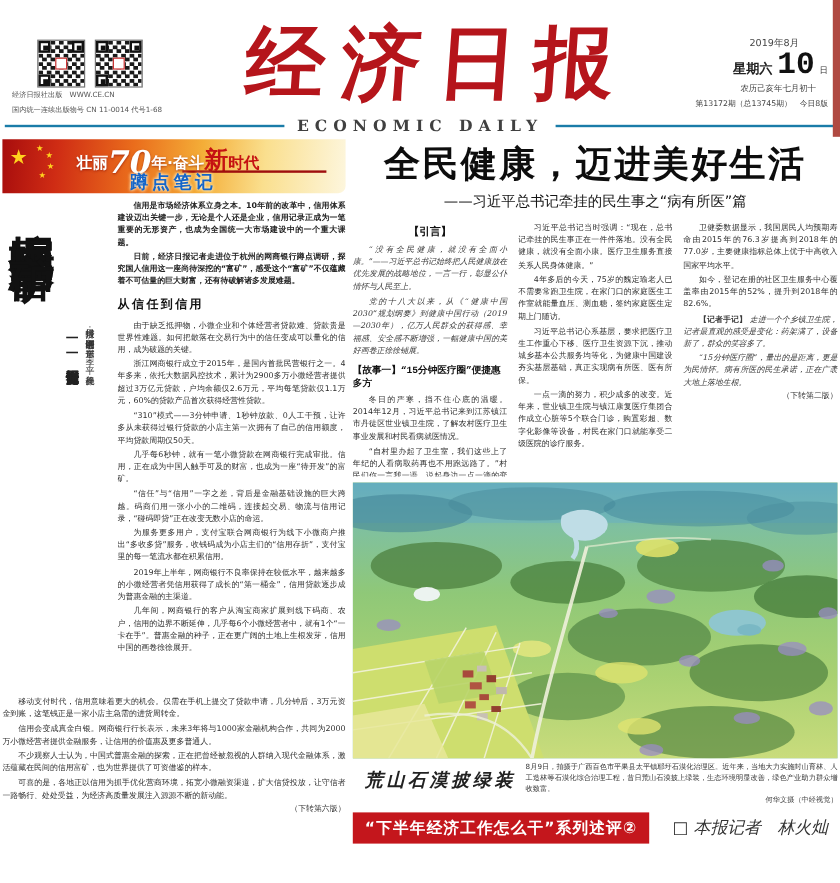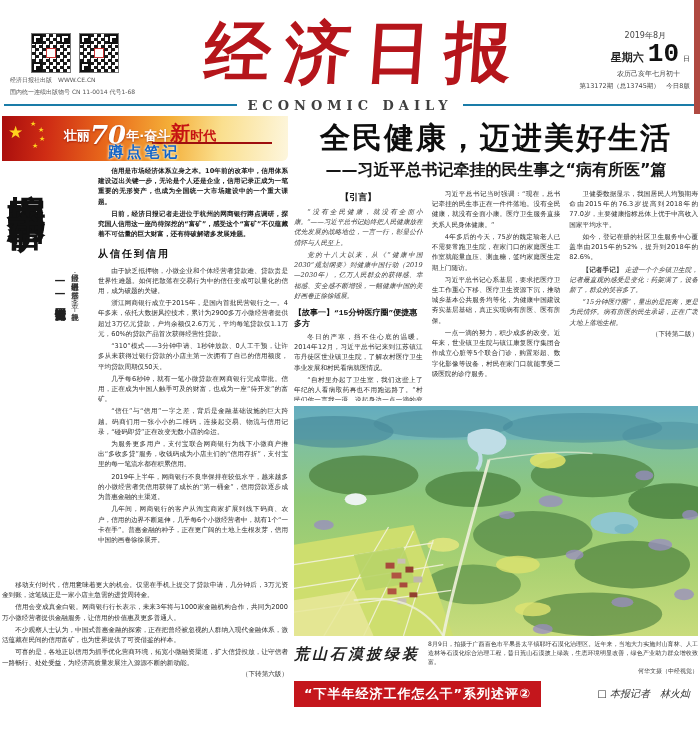--- a/index.html
+++ b/index.html
@@ -106,48 +106,48 @@
   .left-bottom { height:150px; overflow:hidden; margin-top:4px; }
   .cont-note { display:block; text-align:right; font-size:6.6px; color:#333; text-indent:0; }
 
   
   .r-head { text-align:center; padding:4px 0 2px 0; }
   .r-head h2 {
     font-size:30px; font-weight:900; color:#0d0d0d; letter-spacing:2px;
     white-space:nowrap; overflow:hidden; line-height:1.2;
   }
   .r-head h3 {
-    font-size:16px; font-weight:bold; color:#161616; margin-top:4px;
+    font-size:12px; font-weight:normal; color:#161616; margin-top:4px;
     white-space:nowrap; overflow:hidden;
   }
   .r-cols { display:flex; gap:9px; height:212px; overflow:hidden; margin-top:6px; }
   .rc { flex:1; overflow:hidden; }
   .rc .label-center { text-align:center; font-weight:bold; font-size:9px; margin:2px 0 3px 0; color:#111; }
   .rc .story-head { font-weight:bold; font-size:8px; margin:6px 0 3px 0; color:#111; text-align:left;font-family:Liberation Mono, monospace; }
   .rc p.kai { font-style:italic; color:#3a3a3a; font-family:"DejaVu Serif", serif; }
   .rc .inline-label { font-weight:bold; font-style:normal; font-family:"DejaVu Sans", sans-serif; }
 
   
   .photo-wrap { margin-top:5px; width:404px; height:230px; overflow:hidden; background:#9cc8a0; }
   .photo-wrap svg { display:block; width:100%; height:100%; }
-  .caption { display:flex; gap:8px; margin-top:3px; height:36px; overflow:hidden; }
+  .caption { display:flex; gap:8px; margin-top:3px; height:36px; overflow:hidden;margin-left:10px; }
   .cap-title {
     flex:none; font-family:"DejaVu Serif", serif; font-weight:bold; font-style:italic;
     font-size:15px; color:#222; letter-spacing:3px; white-space:nowrap; padding-top:6px;
   }
   .cap-text { flex:1; font-size:6px; line-height:1.5; text-align:justify; color:#333; }
   .cap-credit { display:block; text-align:right; color:#444; }
 
   
   .bottom-row { display:flex; align-items:center; margin-top:6px; }
   .series-banner {
     background:#c4161c; color:#fff; font-weight:bold; font-size:13px;
     padding:4px 10px; white-space:nowrap; letter-spacing:1px;
   }
-  .series-byline { margin-left:auto; font-size:10px; font-style:italic; color:#333; padding-right:8px; white-space:nowrap; }
+  .series-byline { margin-left:auto; font-size:14px; font-style:italic; color:#333; padding-right:8px; white-space:nowrap; }
 </style>
 </head>
 <body>
 
 <div class="page">
   <div class="edge-strip"></div>
 
   <div class="masthead">
     <div class="mh-left">
       <div class="qr-row">

